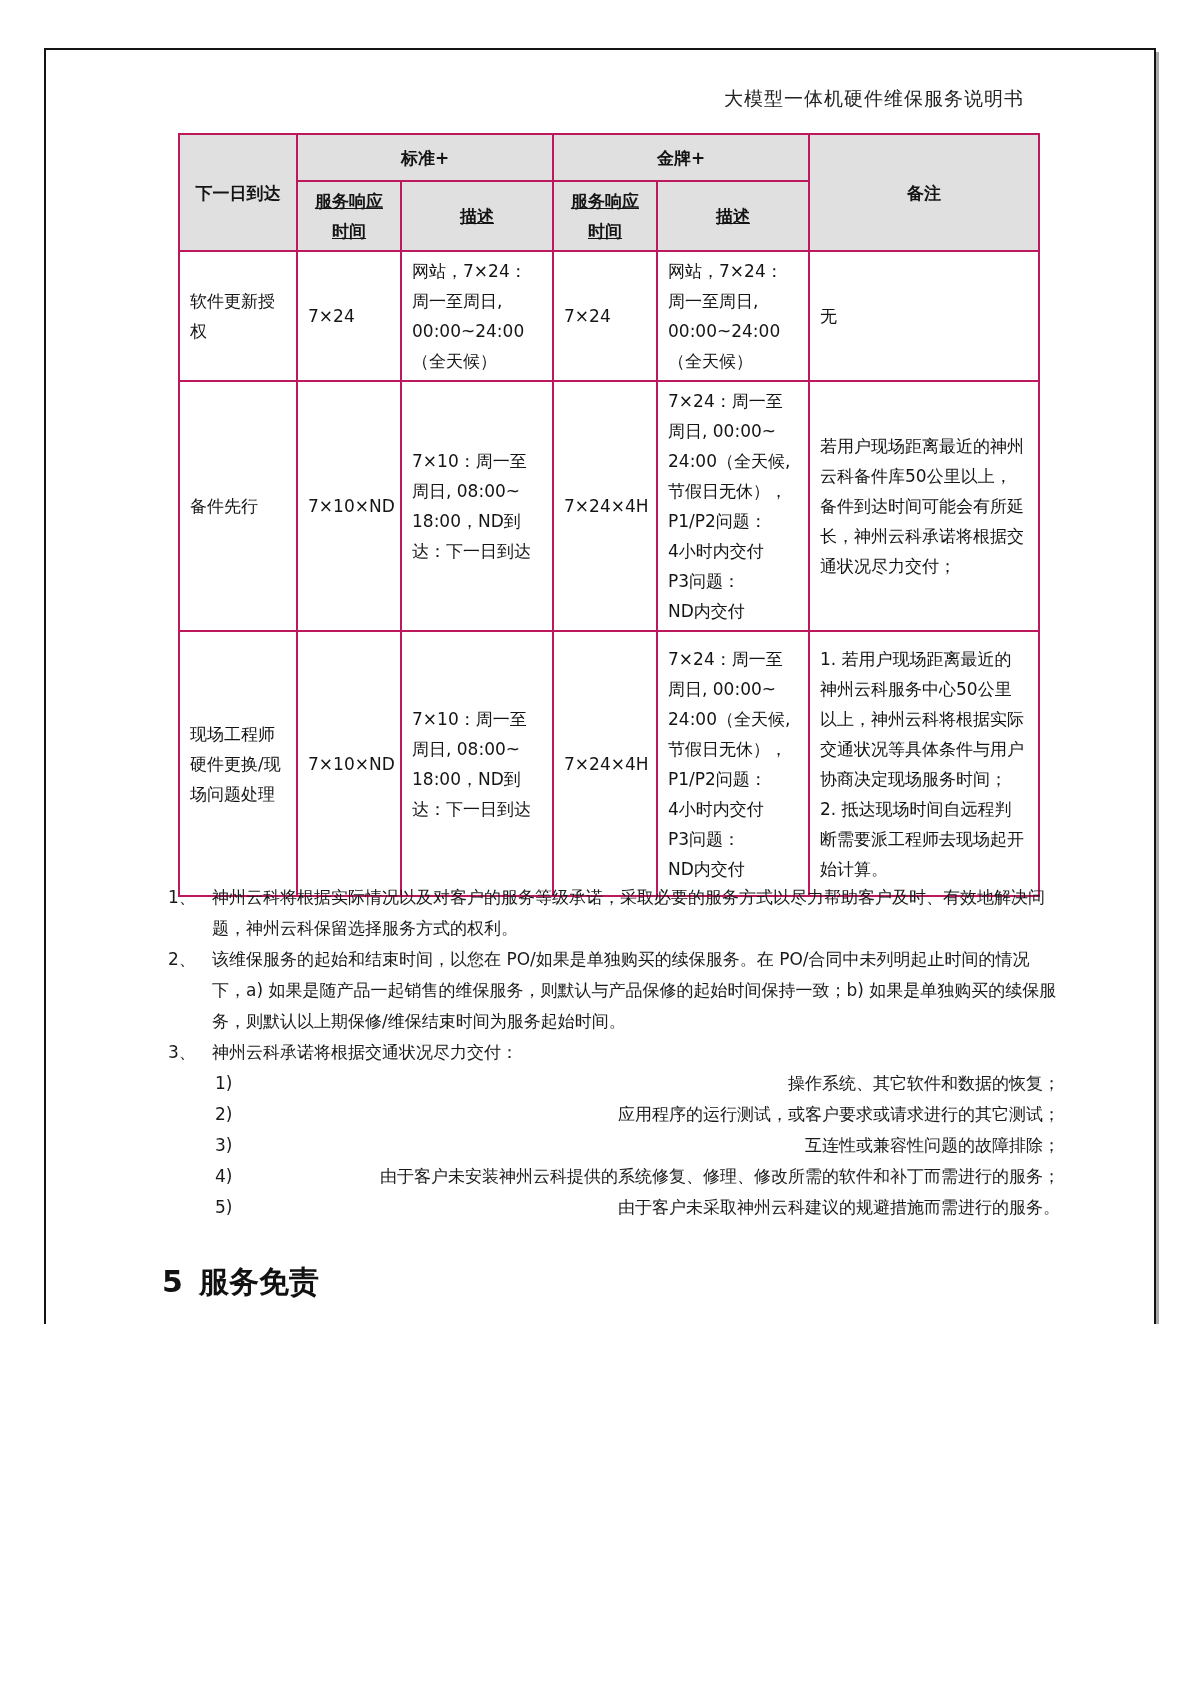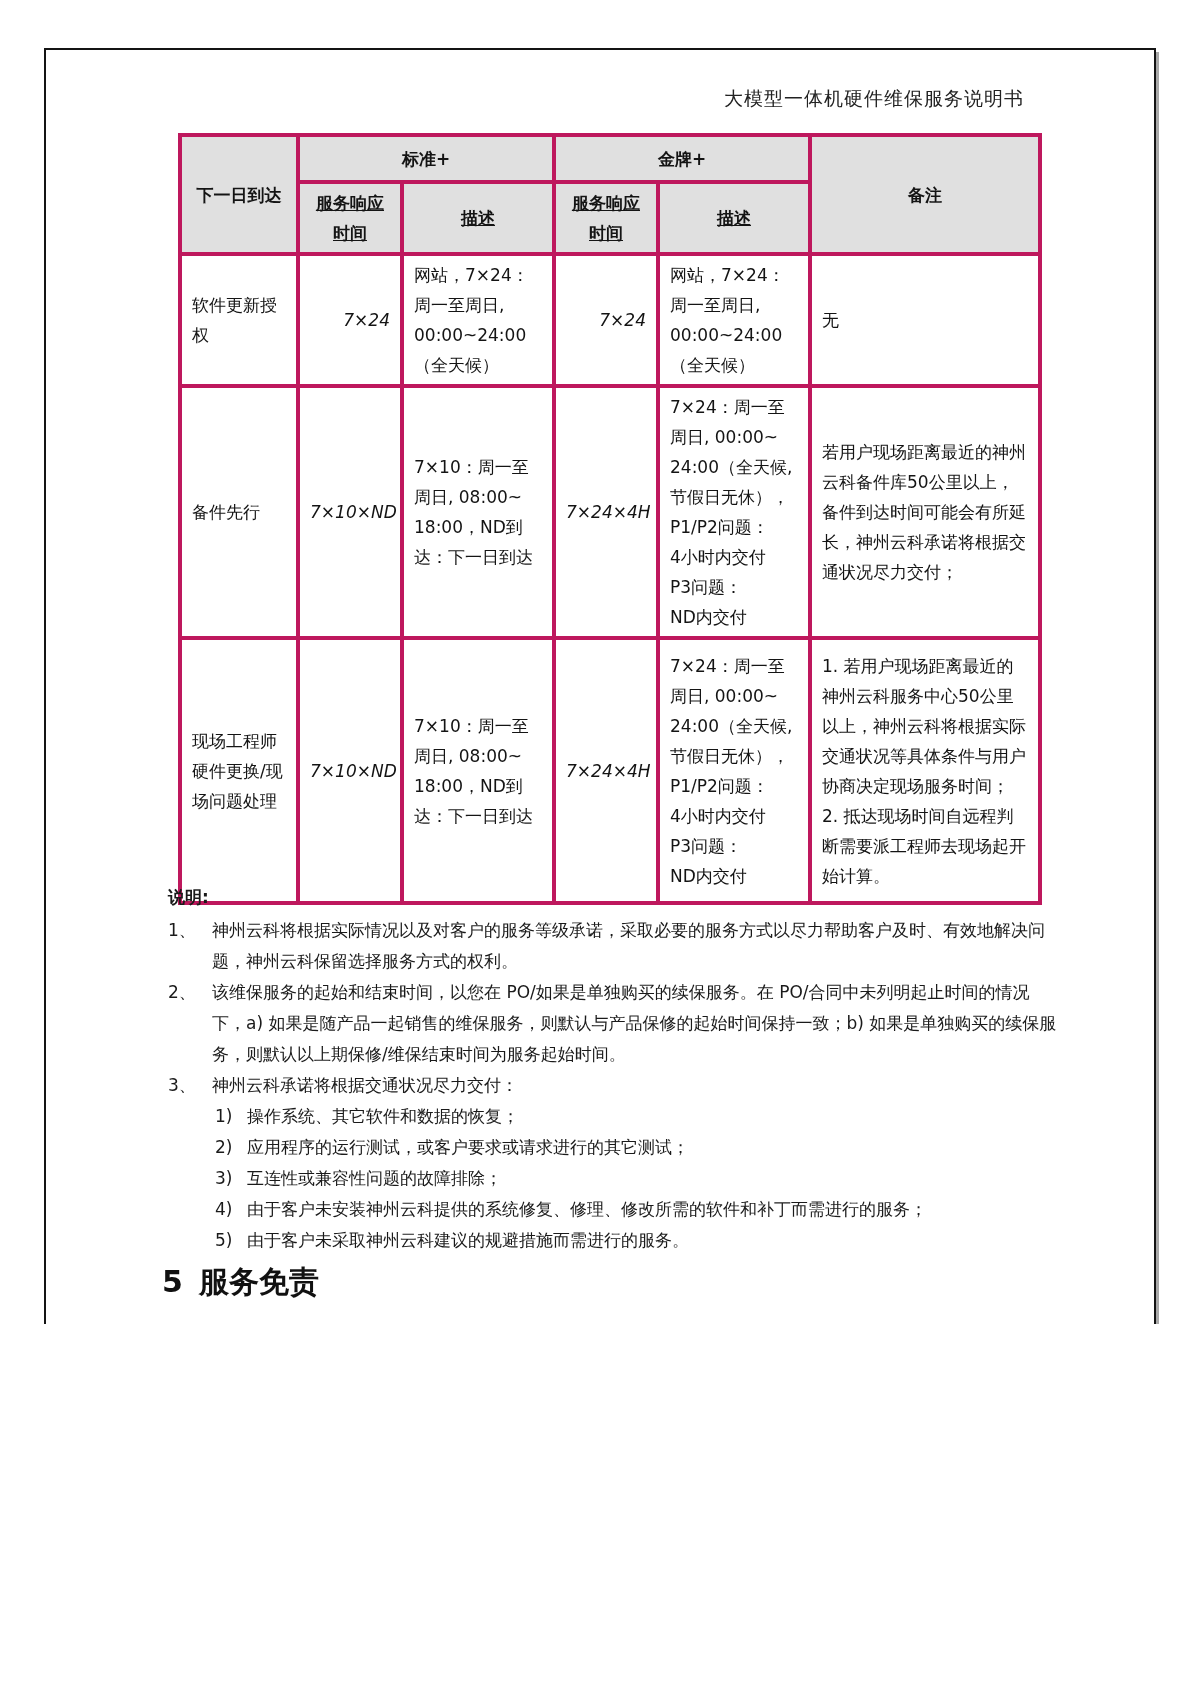--- a/index.html
+++ b/index.html
@@ -16,49 +16,49 @@
     position:absolute;top:86px;right:176px;
     font-family:"DejaVu Serif","Liberation Serif",serif;
     font-size:19px;letter-spacing:1px;color:#222;
   }
   table.svc{
     position:absolute;left:178px;top:133px;width:860px;
     border-collapse:collapse;table-layout:fixed;
     font-size:17px;color:#141414;
   }
   table.svc th, table.svc td{
-    border:4px solid #be185d;vertical-align:middle;
+    border:2px solid #be185d;vertical-align:middle;
     padding:4px 10px;line-height:30px;
   }
   table.svc th{
     background:#e0e0e0;font-weight:bold;text-align:center;
   }
   th.resp{padding:4px 12px;line-height:32px;}
-  td.c{text-align:right;font-style:italic;}
+  td.c{text-align:left;}
   td.l{text-align:left;}
   td.pre{white-space:pre-line;}
   tr.hr1{height:47px;}
   tr.hr2{height:66px;text-decoration:underline;}
   tr.r1{height:120px;}
   tr.r2{height:228px;}
   tr.r3{height:265px;}
   td.tight{line-height:29px;padding-top:2px;padding-bottom:2px;}
 
   .notes{
     position:absolute;left:168px;top:882px;width:892px;
     font-size:17px;line-height:31px;color:#1a1a1a;
   }
   .notes .label{font-weight:bold;margin-bottom:2px;}
   .note-item{display:flex;}
   .note-item .num{flex:0 0 44px;}
   .note-item .txt{flex:1;}
   .subnotes{margin-left:47px;}
   .subnote-item{display:flex;}
   .subnote-item .num{flex:0 0 32px;}
-  .subnote-item .txt{flex:1;}
+  .subnote-item .txt{flex:1;text-align:right;}
 
   .section-heading{
     position:absolute;left:162px;top:1262px;
     font-size:30px;font-weight:bold;color:#111;
     display:flex;align-items:baseline;gap:16px;
   }
   .disclaimer-intro{
     position:absolute;left:200px;top:1404px;
     font-size:20px;font-weight:bold;color:#111;
   }
@@ -147,21 +147,20 @@
 4小时内交付
 P3问题：
 ND内交付</td>
       <td class="l pre tight">1. 若用户现场距离最近的神州云科服务中心50公里以上，神州云科将根据实际交通状况等具体条件与用户协商决定现场服务时间；
 2. 抵达现场时间自远程判断需要派工程师去现场起开始计算。</td>
     </tr>
   </tbody>
     </table>
 
   <div class="notes">
-    <div class="label">说明:</div>
 
     <div class="note-item">
       <span class="num">1、</span>
       <span class="txt">神州云科将根据实际情况以及对客户的服务等级承诺，采取必要的服务方式以尽力帮助客户及时、有效地解决问题，神州云科保留选择服务方式的权利。</span>
     </div>
     <div class="note-item">
       <span class="num">2、</span>
       <span class="txt">该维保服务的起始和结束时间，以您在 PO/如果是单独购买的续保服务。在 PO/合同中未列明起止时间的情况下，a) 如果是随产品一起销售的维保服务，则默认与产品保修的起始时间保持一致；b) 如果是单独购买的续保服务，则默认以上期保修/维保结束时间为服务起始时间。</span>
     </div>
     <div class="note-item">

